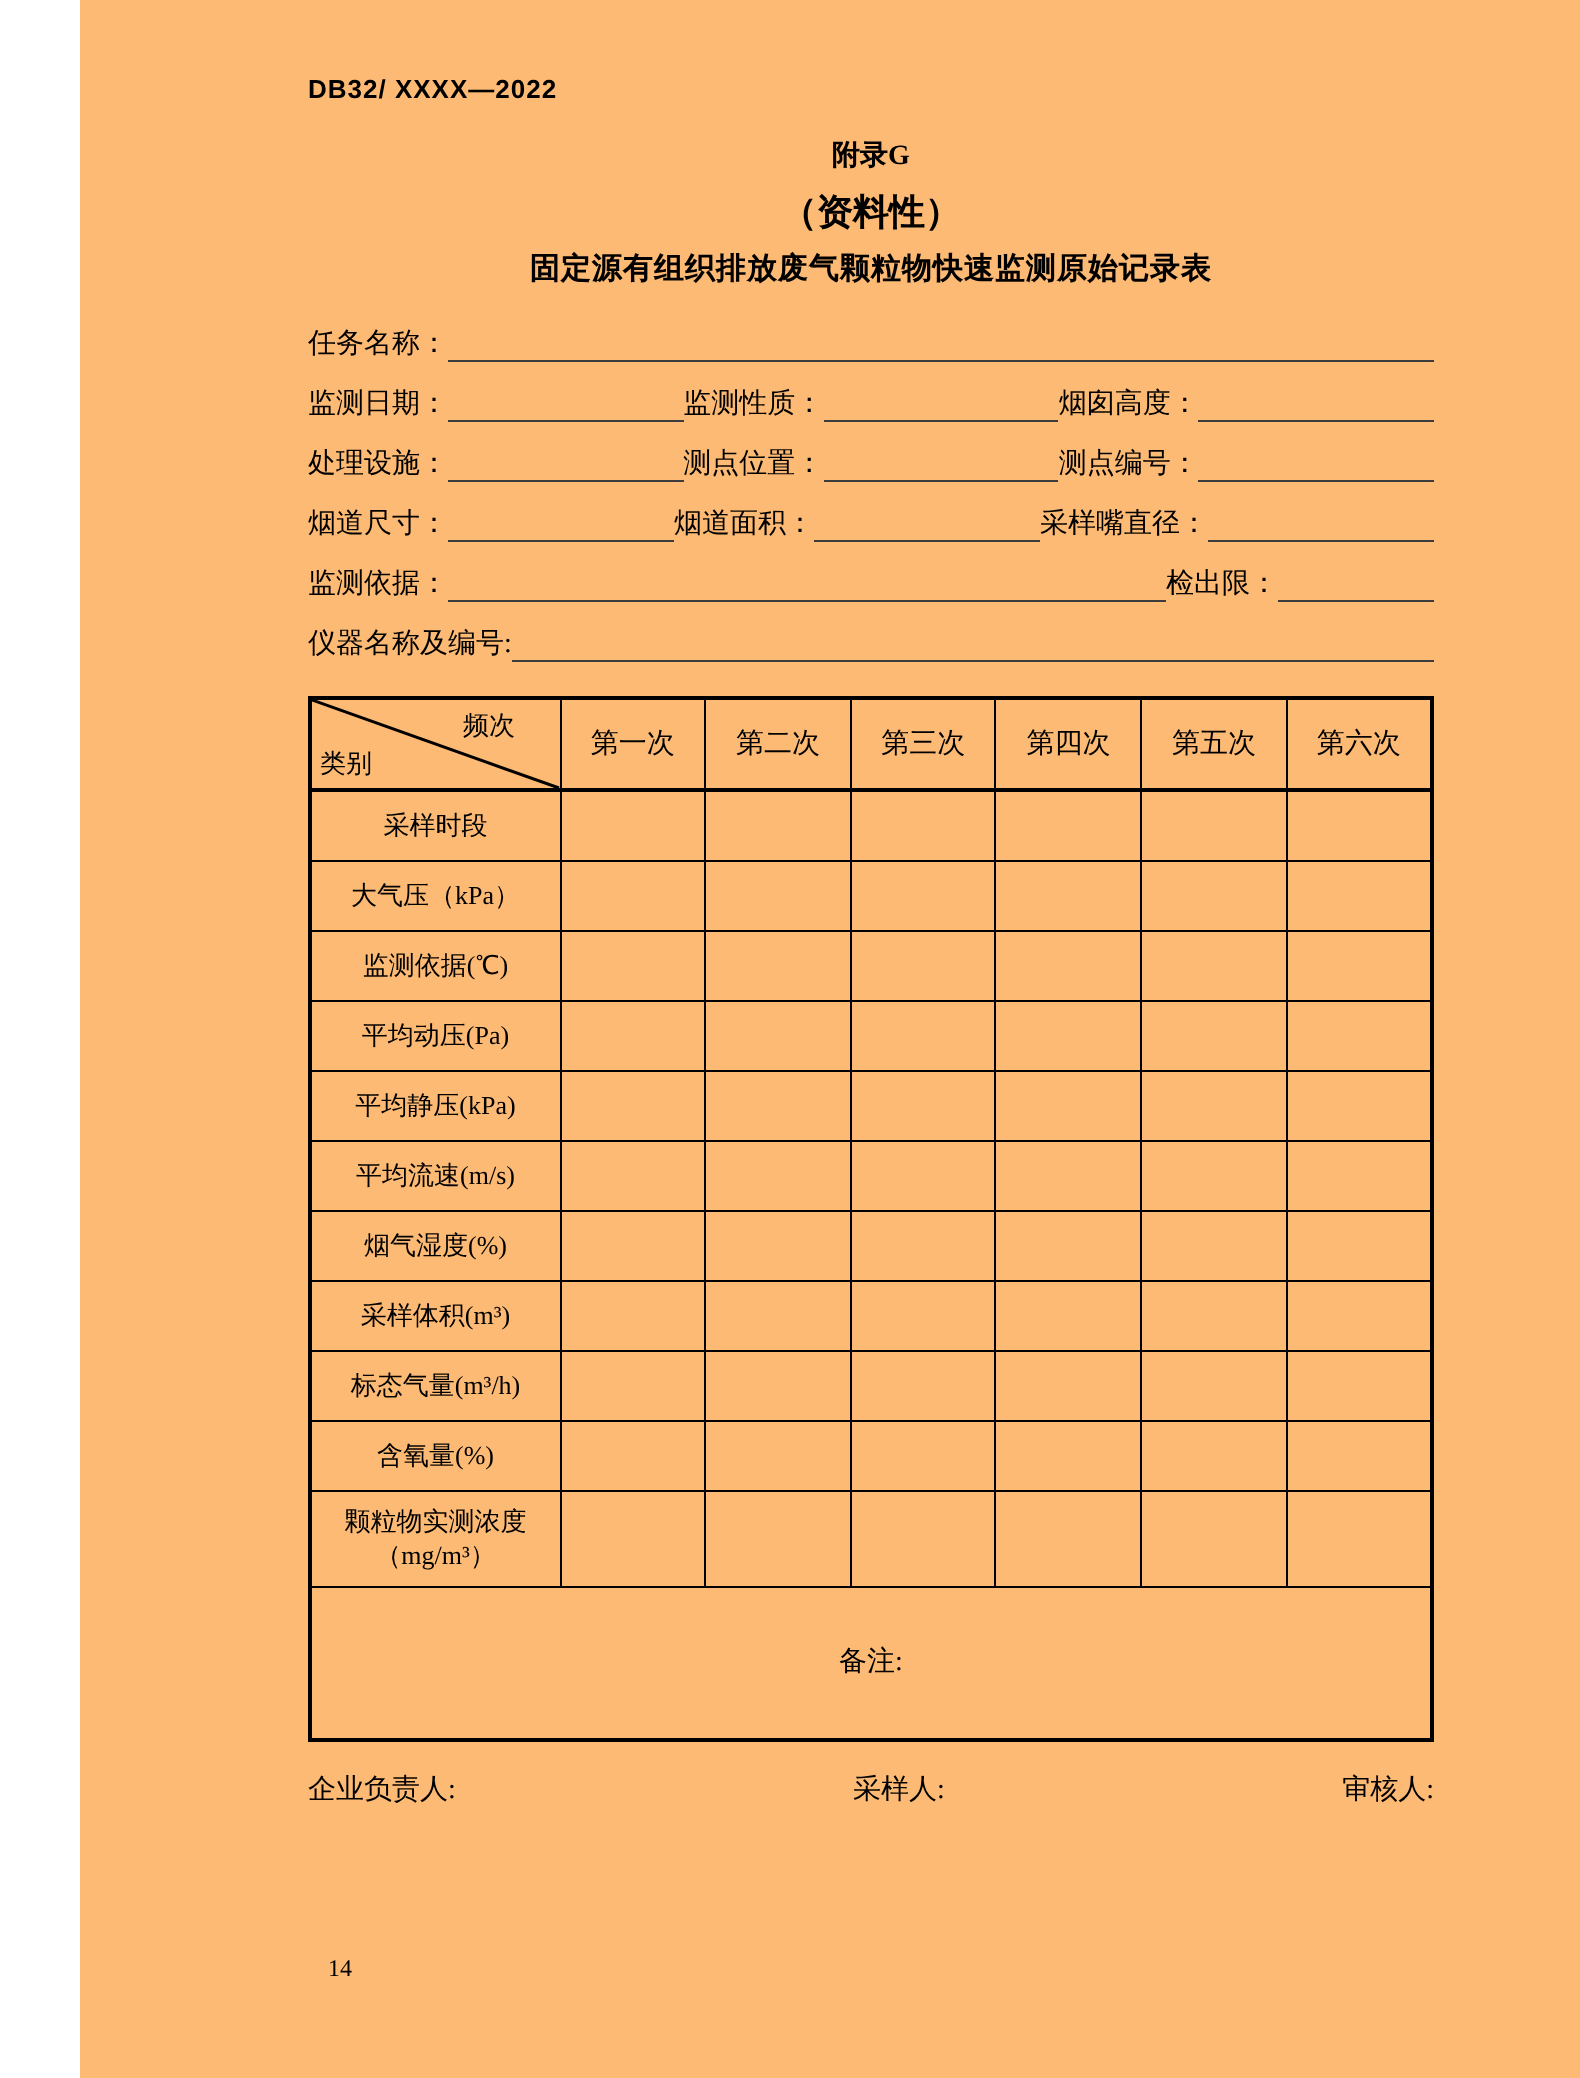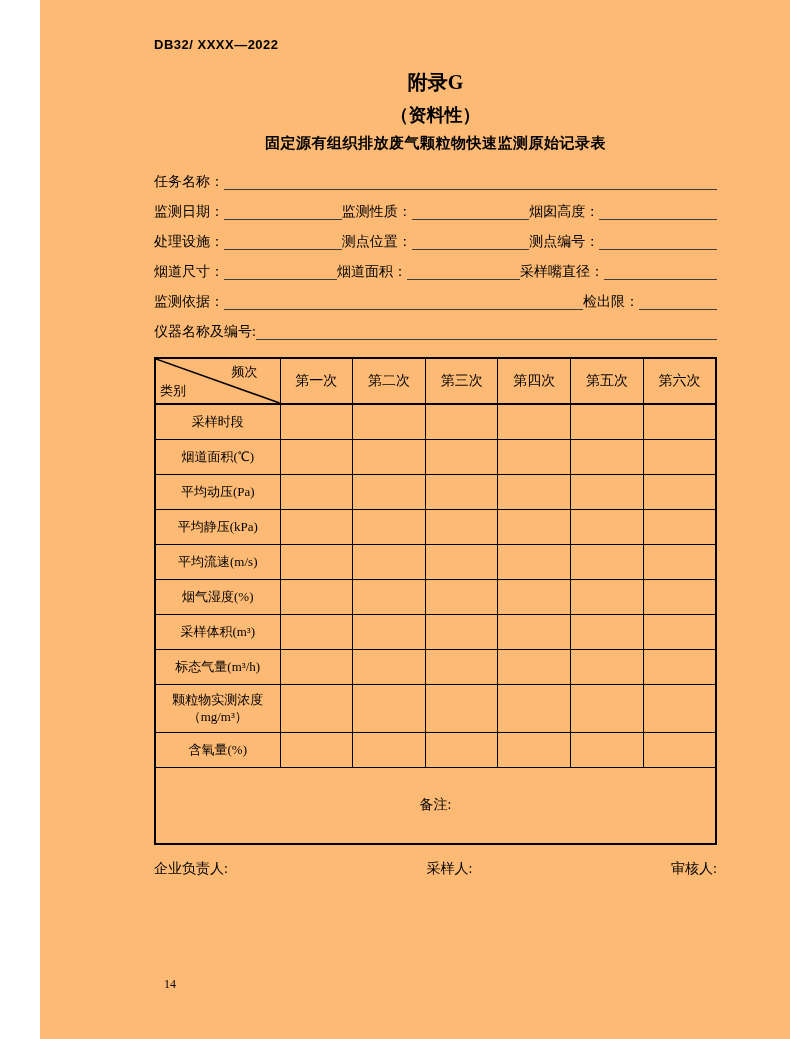--- a/index.html
+++ b/index.html
@@ -22,21 +22,21 @@
     width: 563px;
   }
   .doc-code {
     margin-top: 37px;
     font-size: 13px;
     font-weight: bold;
     letter-spacing: .5px;
     font-family: "Liberation Sans", "DejaVu Sans", sans-serif;
   }
   .titles { text-align: center; font-weight: bold; }
-  .title-appendix { margin-top: 17px; font-size: 20px; }
+  .title-appendix { margin-top: 17px; font-size: 14px; }
   .title-type    { margin-top: 7px;  font-size: 18px; }
   .title-main    { margin-top: 7px;  font-size: 15px; letter-spacing: .5px; }
 
   .fields { margin-top: 9px; font-size: 14px; }
   .field-row { display: flex; align-items: flex-end; height: 30px; text-align: center; }
   .flabel { white-space: nowrap; line-height: 20px; }
   .uline  { flex: 1 1 auto; border-bottom: 1.5px solid #3c3c3c; height: 16px; margin-bottom: 2px; }
   .uline.w78 { flex: 0 0 78px; }
 
   table.monitor {
@@ -168,21 +168,32 @@
             </td>
             <td></td>
             <td></td>
             <td></td>
             <td></td>
             <td></td>
             <td></td>
           </tr>
           <tr class="datarow">
             <td class="row-label">
-              <div>烟道面积(℃)</div>
+              <div>大气压（kPa）</div>
+            </td>
+            <td></td>
+            <td></td>
+            <td></td>
+            <td></td>
+            <td></td>
+            <td></td>
+          </tr>
+          <tr class="datarow">
+            <td class="row-label">
+              <div>监测依据(℃)</div>
             </td>
             <td></td>
             <td></td>
             <td></td>
             <td></td>
             <td></td>
             <td></td>
           </tr>
           <tr class="datarow">
             <td class="row-label">
@@ -235,43 +246,43 @@
             <td></td>
             <td></td>
             <td></td>
             <td></td>
             <td></td>
             <td></td>
           </tr>
           <tr class="datarow">
             <td class="row-label">
               <div>标态气量(m³/h)</div>
+            </td>
+            <td></td>
+            <td></td>
+            <td></td>
+            <td></td>
+            <td></td>
+            <td></td>
+          </tr>
+          <tr class="datarow">
+            <td class="row-label">
+              <div>含氧量(%)</div>
             </td>
             <td></td>
             <td></td>
             <td></td>
             <td></td>
             <td></td>
             <td></td>
           </tr>
           <tr class="datarow tall">
             <td class="row-label">
               <div>颗粒物实测浓度</div>
               <div>（mg/m³）</div>
-            </td>
-            <td></td>
-            <td></td>
-            <td></td>
-            <td></td>
-            <td></td>
-            <td></td>
-          </tr>
-          <tr class="datarow">
-            <td class="row-label">
-              <div>含氧量(%)</div>
             </td>
             <td></td>
             <td></td>
             <td></td>
             <td></td>
             <td></td>
             <td></td>
           </tr>
           <tr>
           <td class="remarks" colspan="7">备注:</td>

